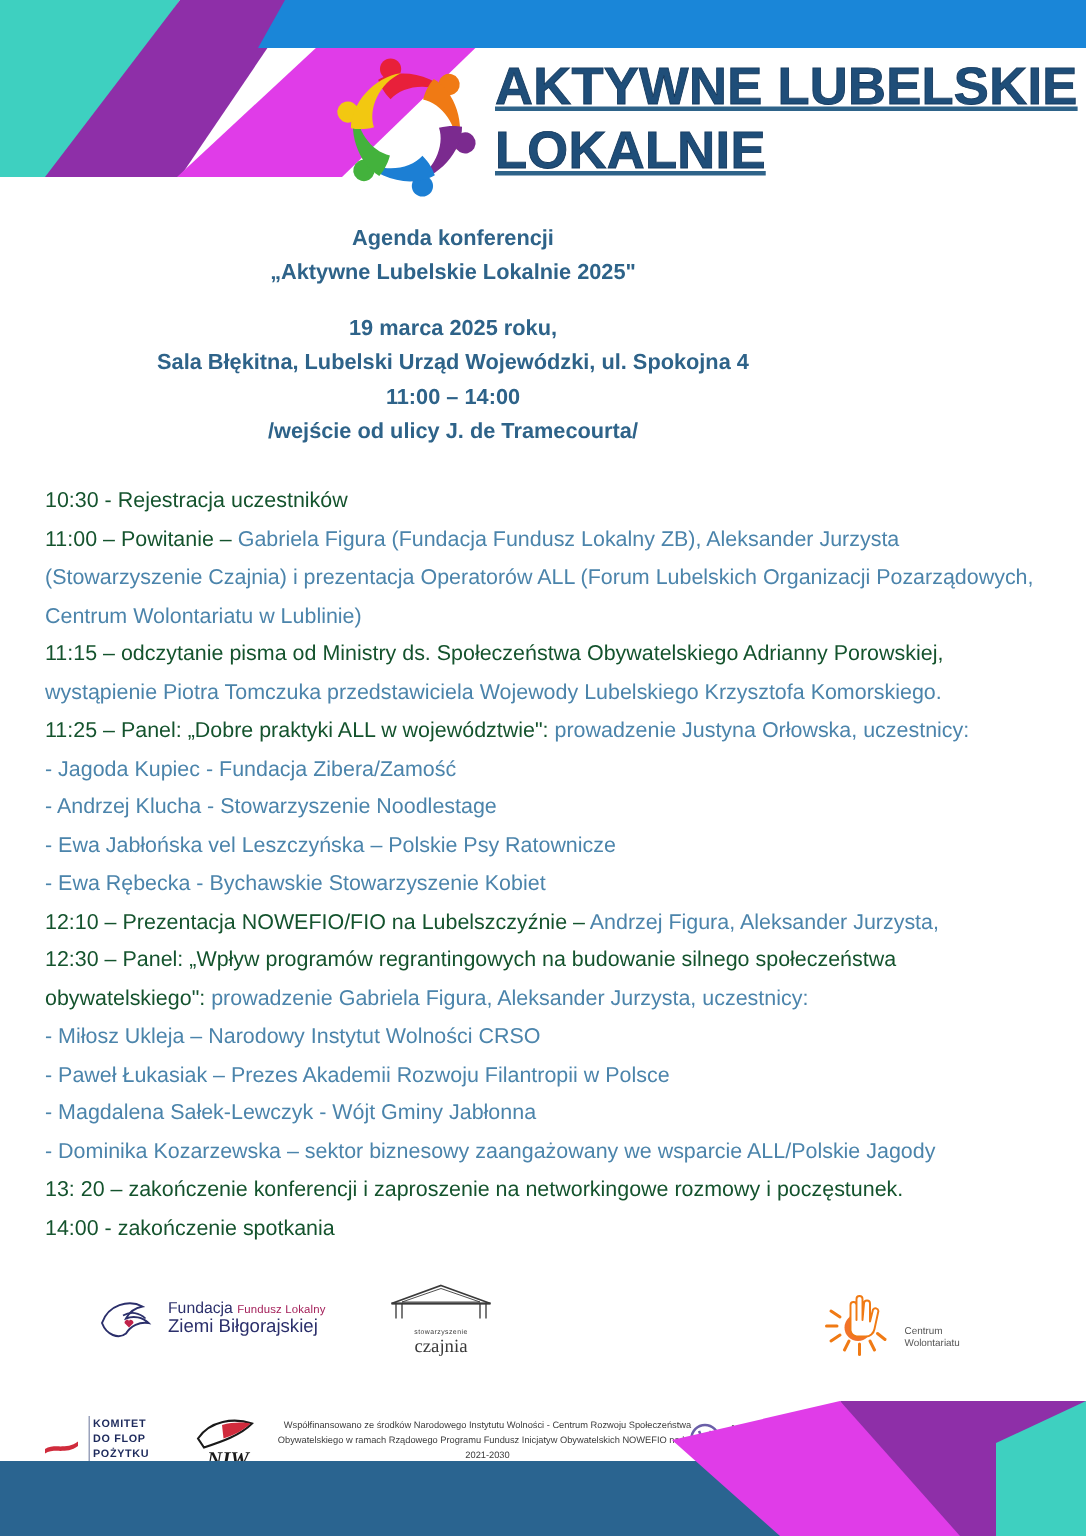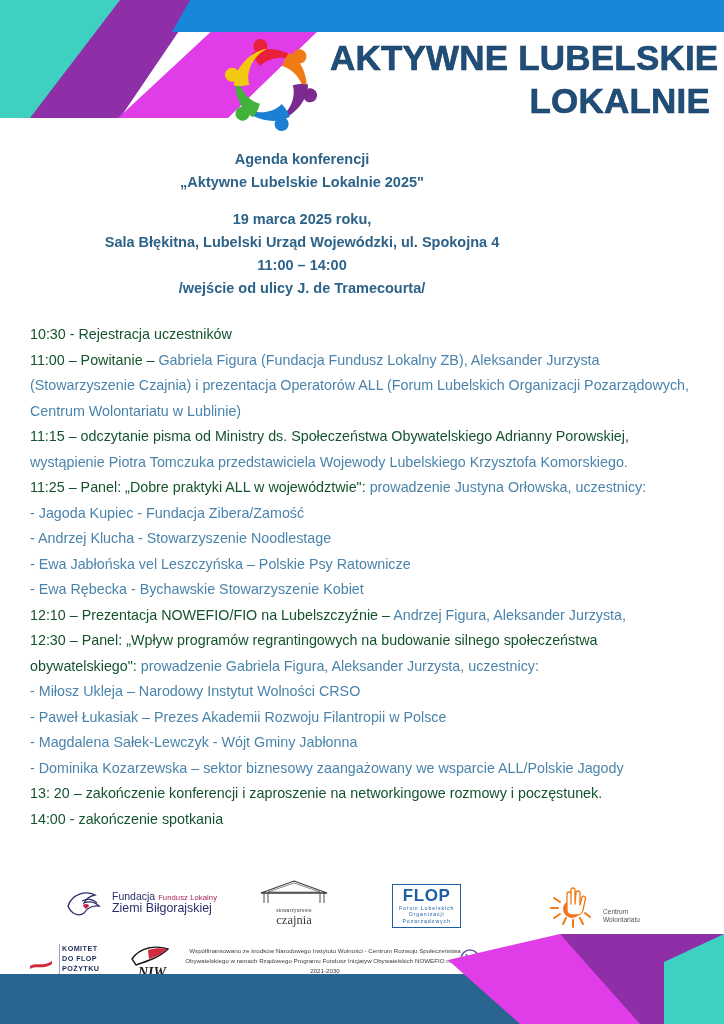--- a/index.html
+++ b/index.html
@@ -37,21 +37,22 @@
     position: absolute;
     left: 212px; top: 26px;
     width: 118px; height: 118px;
   }
 
   
   .title-block {
     position: absolute;
     left: 330px; top: 36px;
     width: 380px;
-    text-align: right;
+    text-align: left;
+    text-decoration: underline;
   }
   .title-line {
     font-family: "Liberation Sans", sans-serif;
     font-weight: bold;
     font-size: 35px;
     line-height: 43px;
     letter-spacing: 0.2px;
     color: #1f4e79;
     -webkit-text-stroke: 0.6px #14385c;
     white-space: nowrap;
@@ -87,21 +88,21 @@
     color: #14532d;
     font-weight: normal;
   }
   .agenda .sub {
     color: #4b84ab;
   }
 
   
   .logo-row {
     position: absolute;
-    left: 0; top: 880px;
+    left: 0; top: 856px;
     width: 634px;
     height: 62px;
   }
   .logo-cell {
     position: absolute;
     display: flex;
     align-items: center;
   }
   .lc-fundacja { left: 62px;  top: 6px; }
   .lc-czajnia  { left: 252px; top: 0px; }
@@ -311,28 +312,20 @@
         <path d="M36 1 L69 13 L3 13 Z" fill="none" stroke="#3a3a3a" stroke-width="1.1"></path>
         <path d="M10 13 L10 23 M62 13 L62 23 M6 13 L6 23 M66 13 L66 23" stroke="#3a3a3a" stroke-width="0.9"></path>
         <path d="M36 3 L62 12 L10 12 Z" fill="none" stroke="#3a3a3a" stroke-width="0.6"></path>
         <path d="M3 13 L69 13" stroke="#3a3a3a" stroke-width="1.2"></path>
       </svg>
       <div class="czajnia-small">stowarzyszenie</div>
       <div class="czajnia-big">czajnia</div>
     </div>
   </div>
 
-  <div class="logo-cell lc-flop">
-    <div class="flop-box">
-      <div class="flop-title">FLOP</div>
-      <div class="flop-sub">Forum Lubelskich</div>
-      <div class="flop-sub">Organizacji</div>
-      <div class="flop-sub">Pozarządowych</div>
-    </div>
-  </div>
 
   <div class="logo-cell lc-wolont">
     <svg width="56" height="50" viewBox="0 0 56 50">
       <g stroke="#f07a14" stroke-width="2" stroke-linecap="round">
         <line x1="6" y1="28" x2="13" y2="28"></line>
         <line x1="9" y1="18" x2="15" y2="22"></line>
         <line x1="9" y1="38" x2="15" y2="34"></line>
         <line x1="18" y1="44" x2="21" y2="38"></line>
         <line x1="28" y1="47" x2="28" y2="40"></line>
         <line x1="38" y1="44" x2="35" y2="38"></line>

